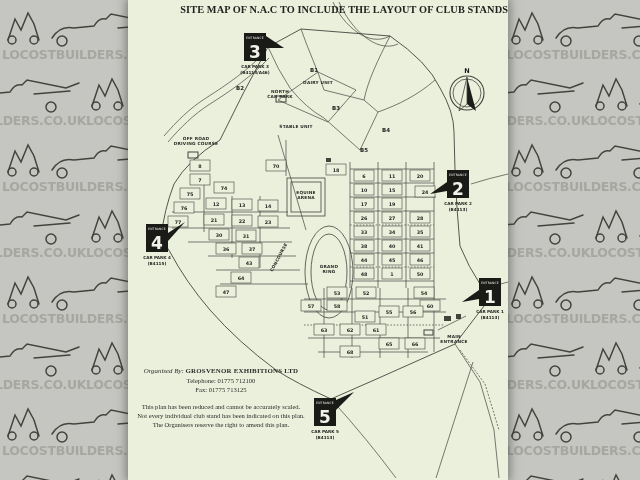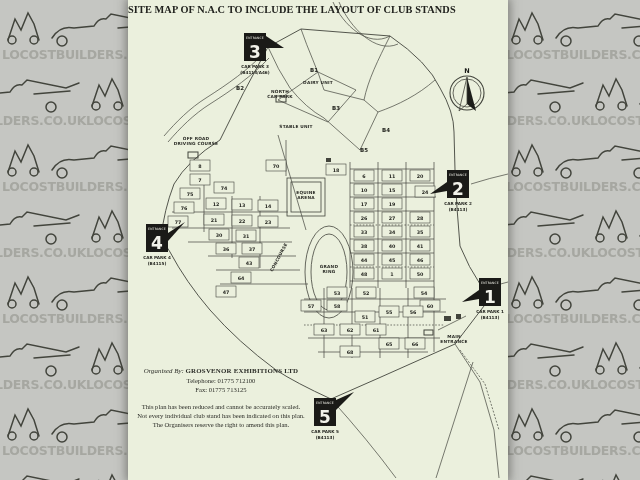--- a/index.html
+++ b/index.html
@@ -2,21 +2,21 @@
 <html><head>
 <meta charset="utf-8">
 <style>
   html,body{margin:0;padding:0;}
   #stage{position:relative;width:640px;height:480px;overflow:hidden;background:#c5c6c2;
          font-family:"Liberation Sans",sans-serif;}
   #wmsvg{position:absolute;left:0;top:0;}
   #paper{position:absolute;left:128px;top:0;width:380px;height:480px;
          box-shadow:0 0 9px 2px rgba(55,55,50,.5);}
   #paper svg{position:absolute;left:0;top:0;}
-  .title{position:absolute;left:0;top:4px;width:380px;text-align:left;
+  .title{position:absolute;left:0;top:4px;width:380px;text-align:right;
          font-family:"Liberation Serif",serif;font-weight:bold;font-size:10.3px;
          letter-spacing:.1px;color:#21221e;}
   .footer{position:absolute;left:2px;top:366px;width:182px;text-align:center;
           font-family:"Liberation Serif",serif;color:#2b2c27;}
   .footer .org{font-size:6.9px;line-height:10px;white-space:nowrap;}
   .footer .org .by{font-style:italic;}
   .footer .org .co{font-weight:bold;letter-spacing:.2px;}
   .footer .tel,.footer .fax{font-size:6.6px;line-height:9px;}
   .footer .notes{margin-top:8px;font-size:6.6px;line-height:9.2px;}
   .wmtext{font-family:"DejaVu Sans",sans-serif;font-weight:bold;font-size:12.5px;

